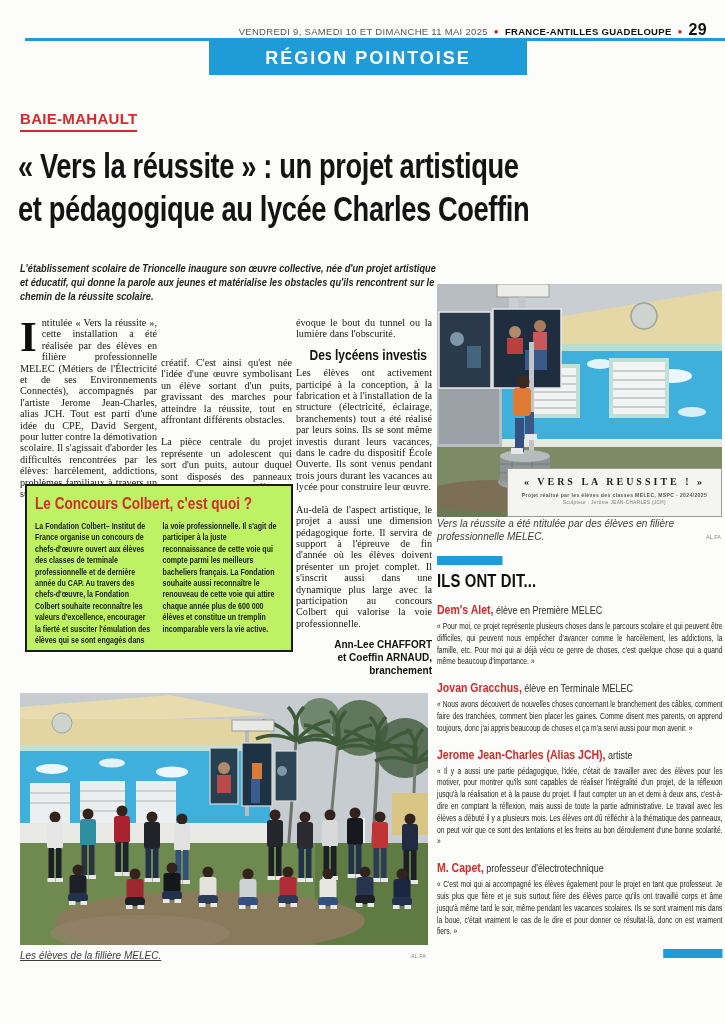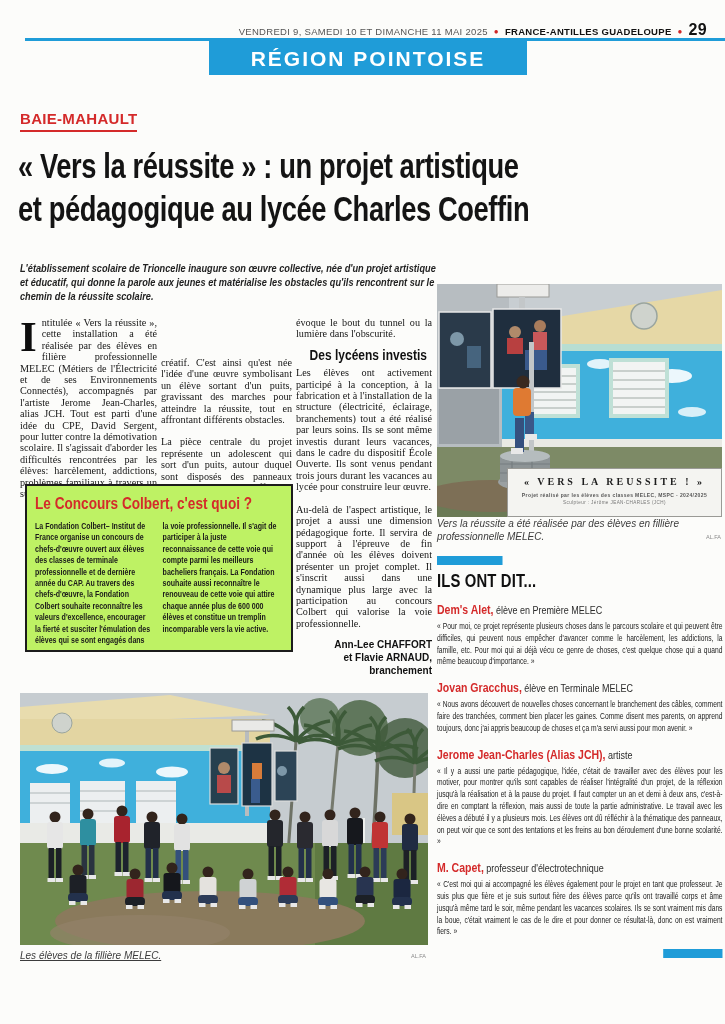--- a/index.html
+++ b/index.html
@@ -5,21 +5,21 @@
   html,body{margin:0;padding:0;background:#e9e9e7;}
   .sheet{position:relative;width:725px;height:1024px;margin:0 auto;background:#fcfcfa;overflow:hidden;
          font-family:"Liberation Sans",sans-serif;color:#151515;}
   
   .dateline{position:absolute;top:21px;right:18px;font-size:9.5px;letter-spacing:.3px;color:#555;white-space:nowrap;}
   .dateline .pub{font-weight:bold;color:#111;margin-top:40px;}
   .dateline .dot{color:#cf2626;font-size:8px;vertical-align:1px;padding:0 3px;}
   .dateline .pagenum{font-weight:bold;font-size:16px;color:#111;}
   .toprule{position:absolute;top:38px;left:25px;right:0;height:3px;background:#1f9cd8;}
   .banner{position:absolute;top:41px;left:209px;width:318px;height:34px;background:#1f9cd8;color:#fff;
-          font-weight:bold;font-size:21px;letter-spacing:2px;text-align:center;line-height:35px;}
+          font-weight:bold;font-size:18px;letter-spacing:2px;text-align:center;line-height:35px;}
   
   .kicker{position:absolute;top:110px;left:20px;color:#d42a2a;font-weight:800;font-size:15px;
           border-bottom:2px solid #d42a2a;padding-bottom:3px;letter-spacing:.3px;}
   .headline{position:absolute;left:18px;font-weight:800;font-size:35px;letter-spacing:-.5px;color:#141414;
             white-space:nowrap;transform:scaleX(.78);transform-origin:0 0;}
   .hl1{top:146px;}
   .hl2{top:189px;}
   .lede{position:absolute;left:20px;top:261px;width:520px;font-style:italic;font-weight:700;font-size:11.5px;
         line-height:14px;color:#222;transform:scaleX(.8);transform-origin:0 0;}
   
@@ -93,21 +93,21 @@
     <p>La pièce centrale du projet représente un adolescent qui sort d'un puits, autour duquel sont disposés des panneaux représentant les difficultés auxquelles il fait face. Ce personnage, en sortant du puits, gravit les échelons vers la réussite. C'est donc une métaphore qui</p>
   </div>
 
   <div class="bodycol" id="col3">
     <p>évoque le bout du tunnel ou la lumière dans l'obscurité.</p>
     <div class="subhead">Des lycéens investis</div>
     <p>Les élèves ont activement participé à la conception, à la fabrication et à l'installation de la structure (électricité, éclairage, branchements) tout a été réalisé par leurs soins. Ils se sont même investis durant leurs vacances, dans le cadre du dispositif École Ouverte. Ils sont venus pendant trois jours durant les vacances au lycée pour construire leur œuvre.</p>
     <p>Au-delà de l'aspect artistique, le projet a aussi une dimension pédagogique forte. Il servira de support à l'épreuve de fin d'année où les élèves doivent présenter un projet complet. Il s'inscrit aussi dans une dynamique plus large avec la participation au concours Colbert qui valorise la voie professionnelle.</p>
     <div class="byline">
       <div>Ann-Lee CHAFFORT</div>
-      <div>et Flavie ARNAUD,</div>
+      <div>et Coeffin ARNAUD,</div>
       <div>branchement</div>
     </div>
   </div>
 
   <div class="infobox">
     <div class="ib-inner">
       <div class="ib-title">Le Concours Colbert, c'est quoi ?</div>
       <div class="ib-cols">
         <span>La Fondation Colbert– Institut de France organise un concours de chefs-d'œuvre ouvert aux élèves des classes de terminale professionnelle et de dernière année du CAP. Au travers des chefs-d'œuvre, la Fondation Colbert souhaite reconnaître les valeurs d'excellence, encourager la fierté et susciter l'émulation des élèves qui se sont engagés dans la</span>
         <span>voie professionnelle. Il s'agit de participer à la juste reconnaissance de cette voie qui compte parmi les meilleurs bacheliers français. La Fondation souhaite aussi reconnaître le renouveau de cette voie qui attire chaque année plus de 600 000 élèves et constitue un tremplin incomparable vers la vie active.</span>
@@ -162,21 +162,21 @@
       <rect x="74" y="164" width="12" height="6" fill="#e8e8e8"></rect>
       <rect x="88" y="150" width="12" height="6" fill="#e8e8e8"></rect>
     </svg>
     <div class="sign">
       <div class="sign-l1">« VERS LA REUSSITE ! »</div>
       <div class="sign-l2">Projet réalisé par les élèves des classes MELEC, MSPC - 2024/2025</div>
       <div class="sign-l3">Sculpteur : Jérôme JEAN-CHARLES (JCH)</div>
     </div>
   </div>
   <div class="caption cap-top">
-    <span>Vers la réussite a été réalisée par des élèves en fillière professionnelle MELEC.</span>
+    <span>Vers la réussite a été ntitulée par des élèves en filière professionnelle MELEC.</span>
     <span class="credit">AL.FA</span>
   </div>
 
   <div class="quotes">
     <div class="bluebar"></div>
     <div class="said-header">ILS ONT DIT...</div>
 
     <div class="quote-item">
       <div class="q-name">
         <span class="qn">Dem's Alet,</span><span class="qr"> élève en Première MELEC</span>

